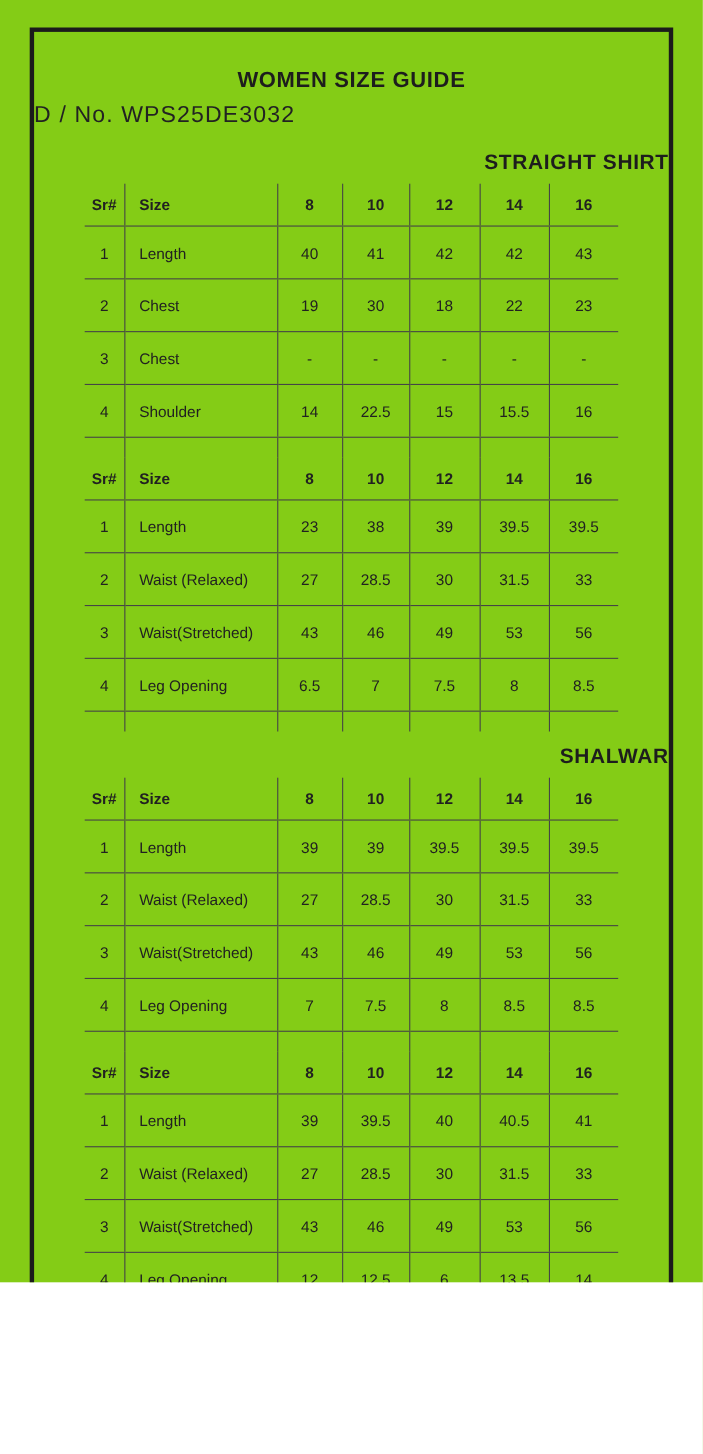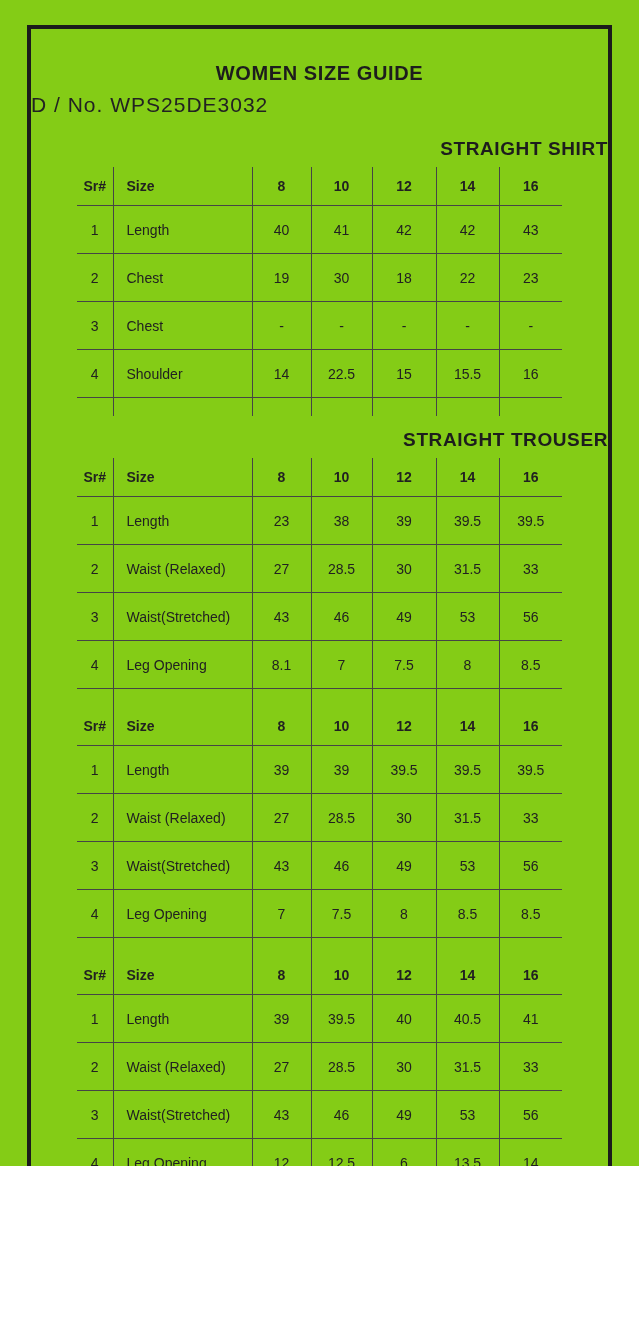--- a/index.html
+++ b/index.html
@@ -160,21 +160,20 @@
                 <td class="vline"></td>
                 <td class="vline"></td>
                 <td class="vline"></td>
                 <td class="vline"></td>
                 <td class="vline"></td>
               </tr>
             </tbody>
           </table>
         </div>
         <div class="section">
-          <h2 class="section-title">STRAIGHT TROUSER</h2>
           <table class="size-table">
             <colgroup>
               <col style="width: 36px;">
               <col style="width: 139px;">
               <col style="width: 59px;">
               <col style="width: 61px;">
               <col style="width: 64px;">
               <col style="width: 63px;">
               <col style="width: 63px;">
             </colgroup>
@@ -213,24 +212,96 @@
                 <td class="col-size vline">Waist(Stretched)</td>
                 <td class="col-num vline">43</td>
                 <td class="col-num vline">46</td>
                 <td class="col-num vline">49</td>
                 <td class="col-num vline">53</td>
                 <td class="col-num vline">56</td>
               </tr>
               <tr class="data-row">
                 <td class="col-sr">4</td>
                 <td class="col-size vline">Leg Opening</td>
-                <td class="col-num vline">8.1</td>
+                <td class="col-num vline">6.5</td>
                 <td class="col-num vline">7</td>
                 <td class="col-num vline">7.5</td>
                 <td class="col-num vline">8</td>
+                <td class="col-num vline">8.5</td>
+              </tr>
+              <tr class="stub-row">
+                <td></td>
+                <td class="vline"></td>
+                <td class="vline"></td>
+                <td class="vline"></td>
+                <td class="vline"></td>
+                <td class="vline"></td>
+                <td class="vline"></td>
+              </tr>
+            </tbody>
+          </table>
+        </div>
+        <div class="section">
+          <h2 class="section-title">SHALWAR</h2>
+          <table class="size-table">
+            <colgroup>
+              <col style="width: 36px;">
+              <col style="width: 139px;">
+              <col style="width: 59px;">
+              <col style="width: 61px;">
+              <col style="width: 64px;">
+              <col style="width: 63px;">
+              <col style="width: 63px;">
+            </colgroup>
+            <thead>
+              <tr class="hdr-row">
+                <th class="col-sr">Sr#</th>
+                <th class="col-size vline">Size</th>
+                <th class="col-num vline">8</th>
+                <th class="col-num vline">10</th>
+                <th class="col-num vline">12</th>
+                <th class="col-num vline">14</th>
+                <th class="col-num vline">16</th>
+              </tr>
+            </thead>
+            <tbody>
+              <tr class="data-row">
+                <td class="col-sr">1</td>
+                <td class="col-size vline">Length</td>
+                <td class="col-num vline">39</td>
+                <td class="col-num vline">39</td>
+                <td class="col-num vline">39.5</td>
+                <td class="col-num vline">39.5</td>
+                <td class="col-num vline">39.5</td>
+              </tr>
+              <tr class="data-row">
+                <td class="col-sr">2</td>
+                <td class="col-size vline">Waist (Relaxed)</td>
+                <td class="col-num vline">27</td>
+                <td class="col-num vline">28.5</td>
+                <td class="col-num vline">30</td>
+                <td class="col-num vline">31.5</td>
+                <td class="col-num vline">33</td>
+              </tr>
+              <tr class="data-row">
+                <td class="col-sr">3</td>
+                <td class="col-size vline">Waist(Stretched)</td>
+                <td class="col-num vline">43</td>
+                <td class="col-num vline">46</td>
+                <td class="col-num vline">49</td>
+                <td class="col-num vline">53</td>
+                <td class="col-num vline">56</td>
+              </tr>
+              <tr class="data-row">
+                <td class="col-sr">4</td>
+                <td class="col-size vline">Leg Opening</td>
+                <td class="col-num vline">7</td>
+                <td class="col-num vline">7.5</td>
+                <td class="col-num vline">8</td>
+                <td class="col-num vline">8.5</td>
                 <td class="col-num vline">8.5</td>
               </tr>
               <tr class="stub-row">
                 <td></td>
                 <td class="vline"></td>
                 <td class="vline"></td>
                 <td class="vline"></td>
                 <td class="vline"></td>
                 <td class="vline"></td>
                 <td class="vline"></td>
@@ -258,91 +329,20 @@
                 <th class="col-num vline">12</th>
                 <th class="col-num vline">14</th>
                 <th class="col-num vline">16</th>
               </tr>
             </thead>
             <tbody>
               <tr class="data-row">
                 <td class="col-sr">1</td>
                 <td class="col-size vline">Length</td>
                 <td class="col-num vline">39</td>
-                <td class="col-num vline">39</td>
-                <td class="col-num vline">39.5</td>
-                <td class="col-num vline">39.5</td>
-                <td class="col-num vline">39.5</td>
-              </tr>
-              <tr class="data-row">
-                <td class="col-sr">2</td>
-                <td class="col-size vline">Waist (Relaxed)</td>
-                <td class="col-num vline">27</td>
-                <td class="col-num vline">28.5</td>
-                <td class="col-num vline">30</td>
-                <td class="col-num vline">31.5</td>
-                <td class="col-num vline">33</td>
-              </tr>
-              <tr class="data-row">
-                <td class="col-sr">3</td>
-                <td class="col-size vline">Waist(Stretched)</td>
-                <td class="col-num vline">43</td>
-                <td class="col-num vline">46</td>
-                <td class="col-num vline">49</td>
-                <td class="col-num vline">53</td>
-                <td class="col-num vline">56</td>
-              </tr>
-              <tr class="data-row">
-                <td class="col-sr">4</td>
-                <td class="col-size vline">Leg Opening</td>
-                <td class="col-num vline">7</td>
-                <td class="col-num vline">7.5</td>
-                <td class="col-num vline">8</td>
-                <td class="col-num vline">8.5</td>
-                <td class="col-num vline">8.5</td>
-              </tr>
-              <tr class="stub-row">
-                <td></td>
-                <td class="vline"></td>
-                <td class="vline"></td>
-                <td class="vline"></td>
-                <td class="vline"></td>
-                <td class="vline"></td>
-                <td class="vline"></td>
-              </tr>
-            </tbody>
-          </table>
-        </div>
-        <div class="section">
-          <table class="size-table">
-            <colgroup>
-              <col style="width: 36px;">
-              <col style="width: 139px;">
-              <col style="width: 59px;">
-              <col style="width: 61px;">
-              <col style="width: 64px;">
-              <col style="width: 63px;">
-              <col style="width: 63px;">
-            </colgroup>
-            <thead>
-              <tr class="hdr-row">
-                <th class="col-sr">Sr#</th>
-                <th class="col-size vline">Size</th>
-                <th class="col-num vline">8</th>
-                <th class="col-num vline">10</th>
-                <th class="col-num vline">12</th>
-                <th class="col-num vline">14</th>
-                <th class="col-num vline">16</th>
-              </tr>
-            </thead>
-            <tbody>
-              <tr class="data-row">
-                <td class="col-sr">1</td>
-                <td class="col-size vline">Length</td>
-                <td class="col-num vline">39</td>
                 <td class="col-num vline">39.5</td>
                 <td class="col-num vline">40</td>
                 <td class="col-num vline">40.5</td>
                 <td class="col-num vline">41</td>
               </tr>
               <tr class="data-row">
                 <td class="col-sr">2</td>
                 <td class="col-size vline">Waist (Relaxed)</td>
                 <td class="col-num vline">27</td>
                 <td class="col-num vline">28.5</td>

